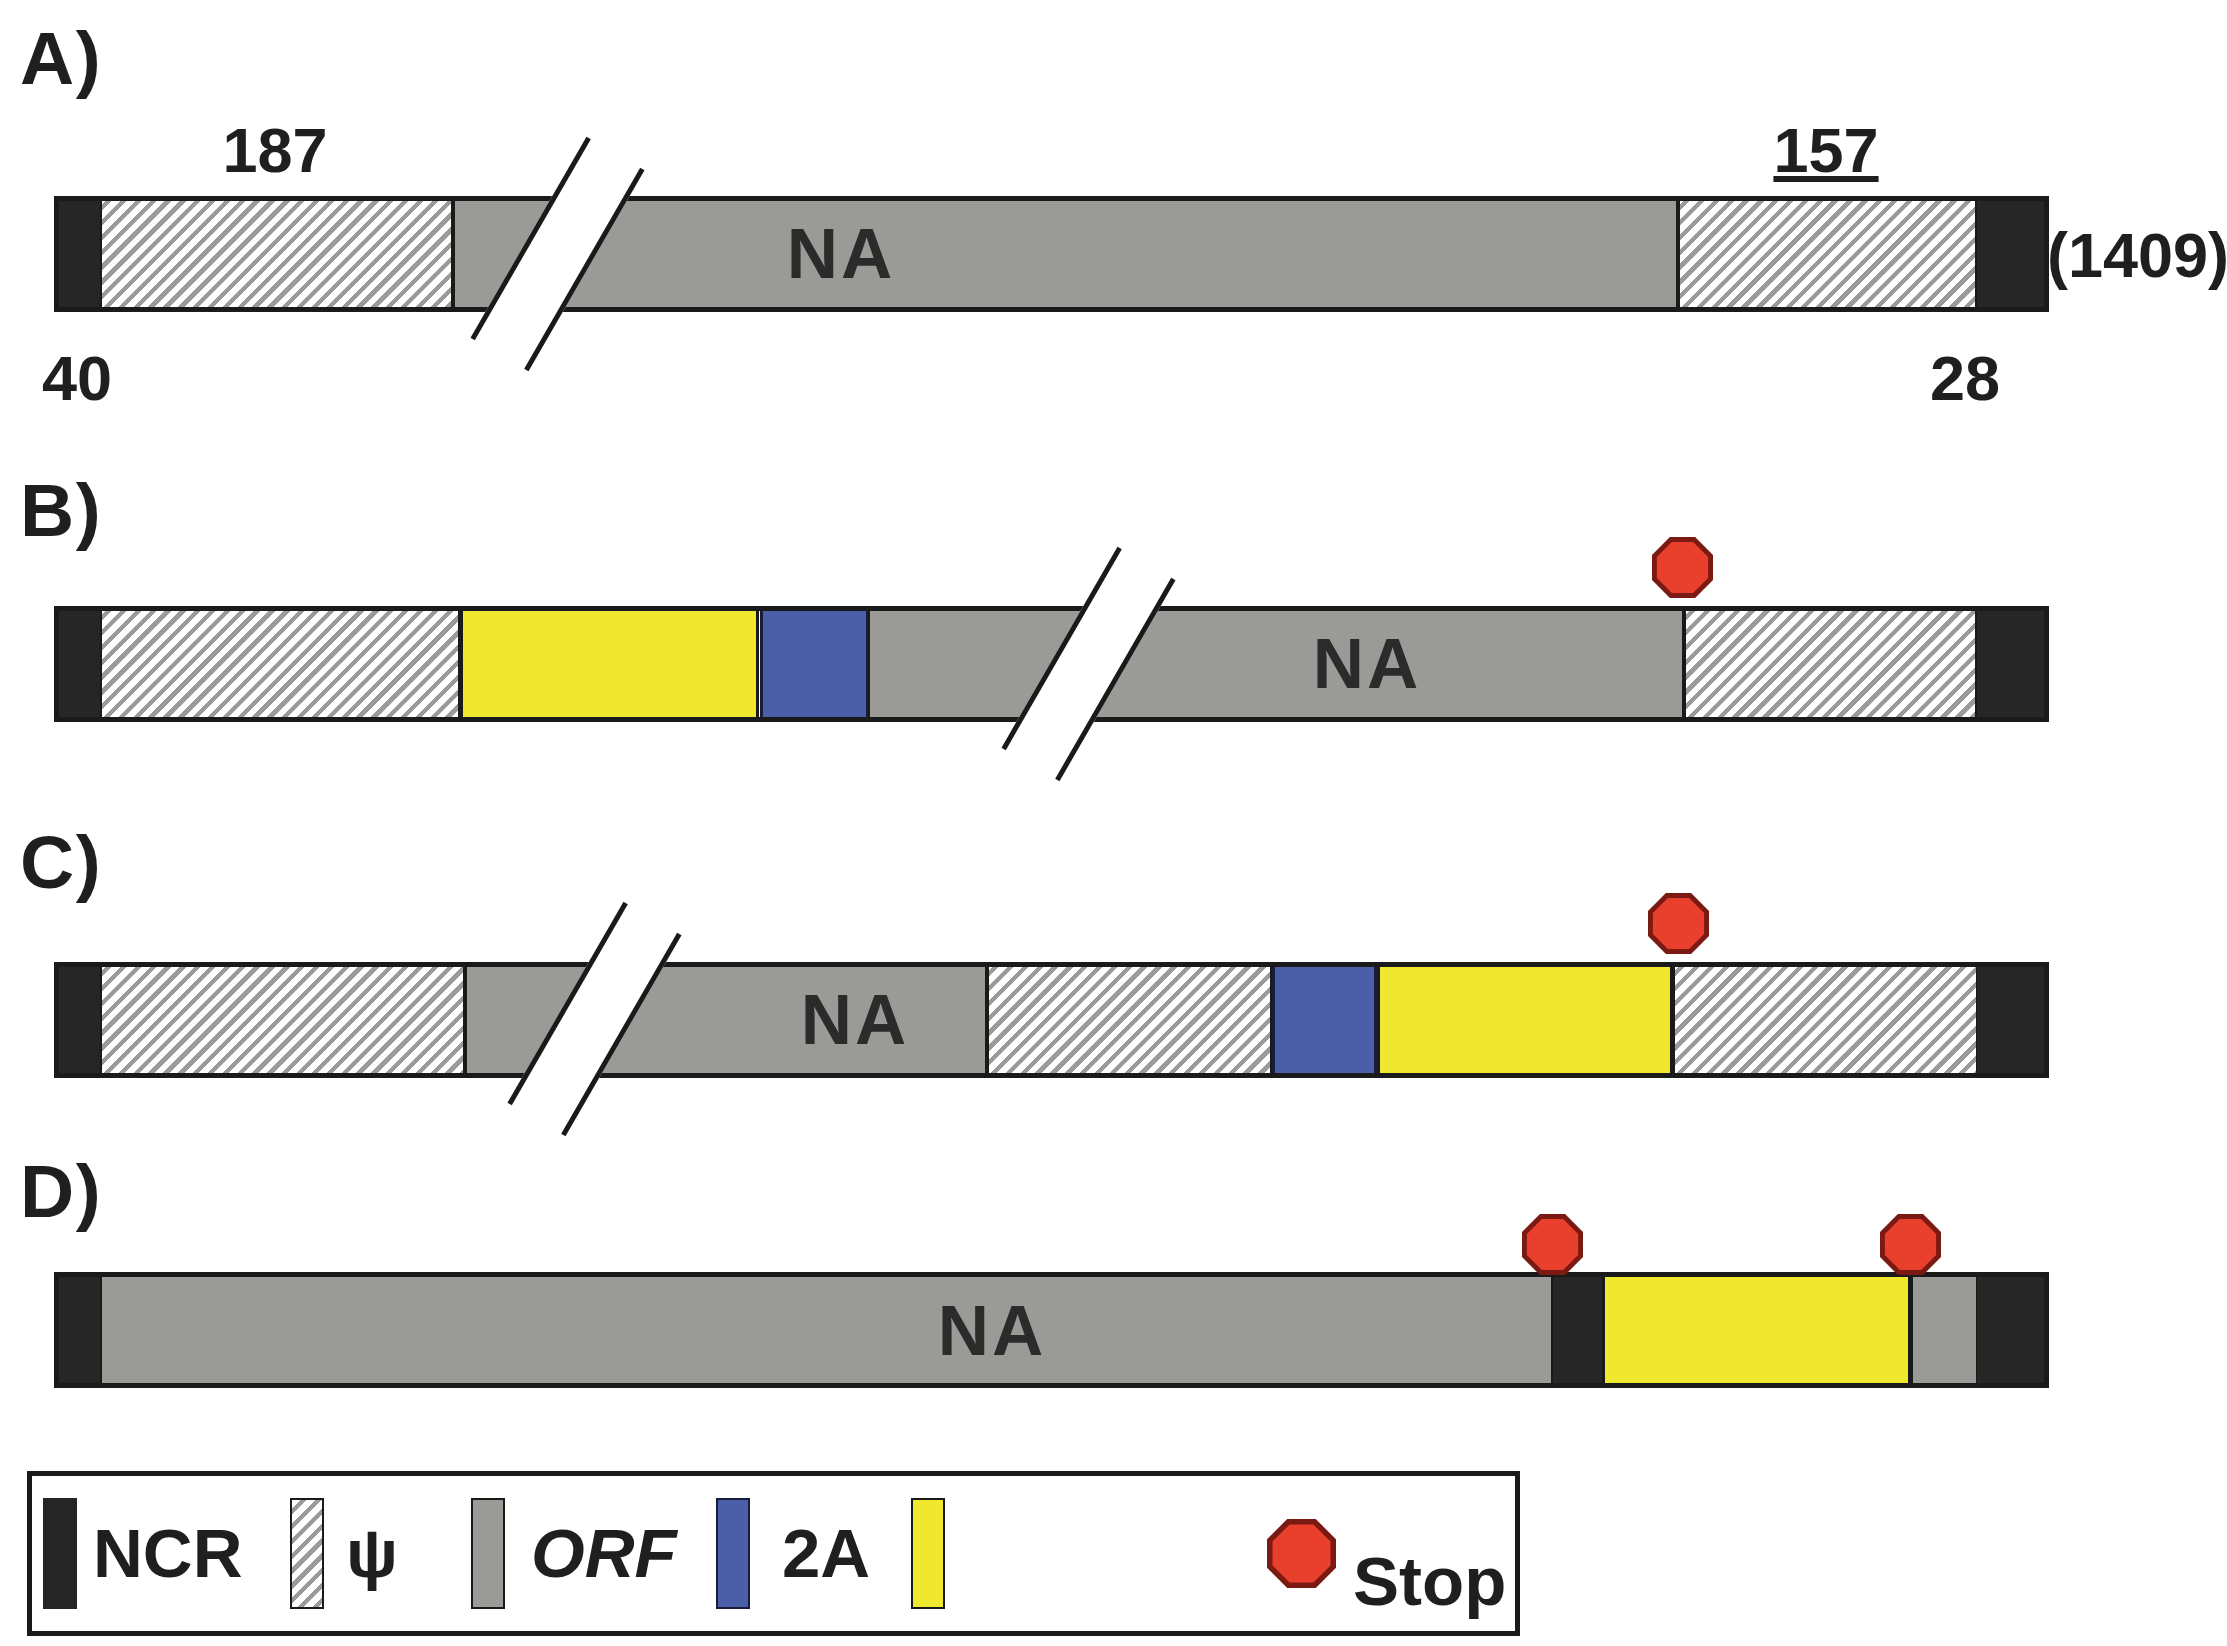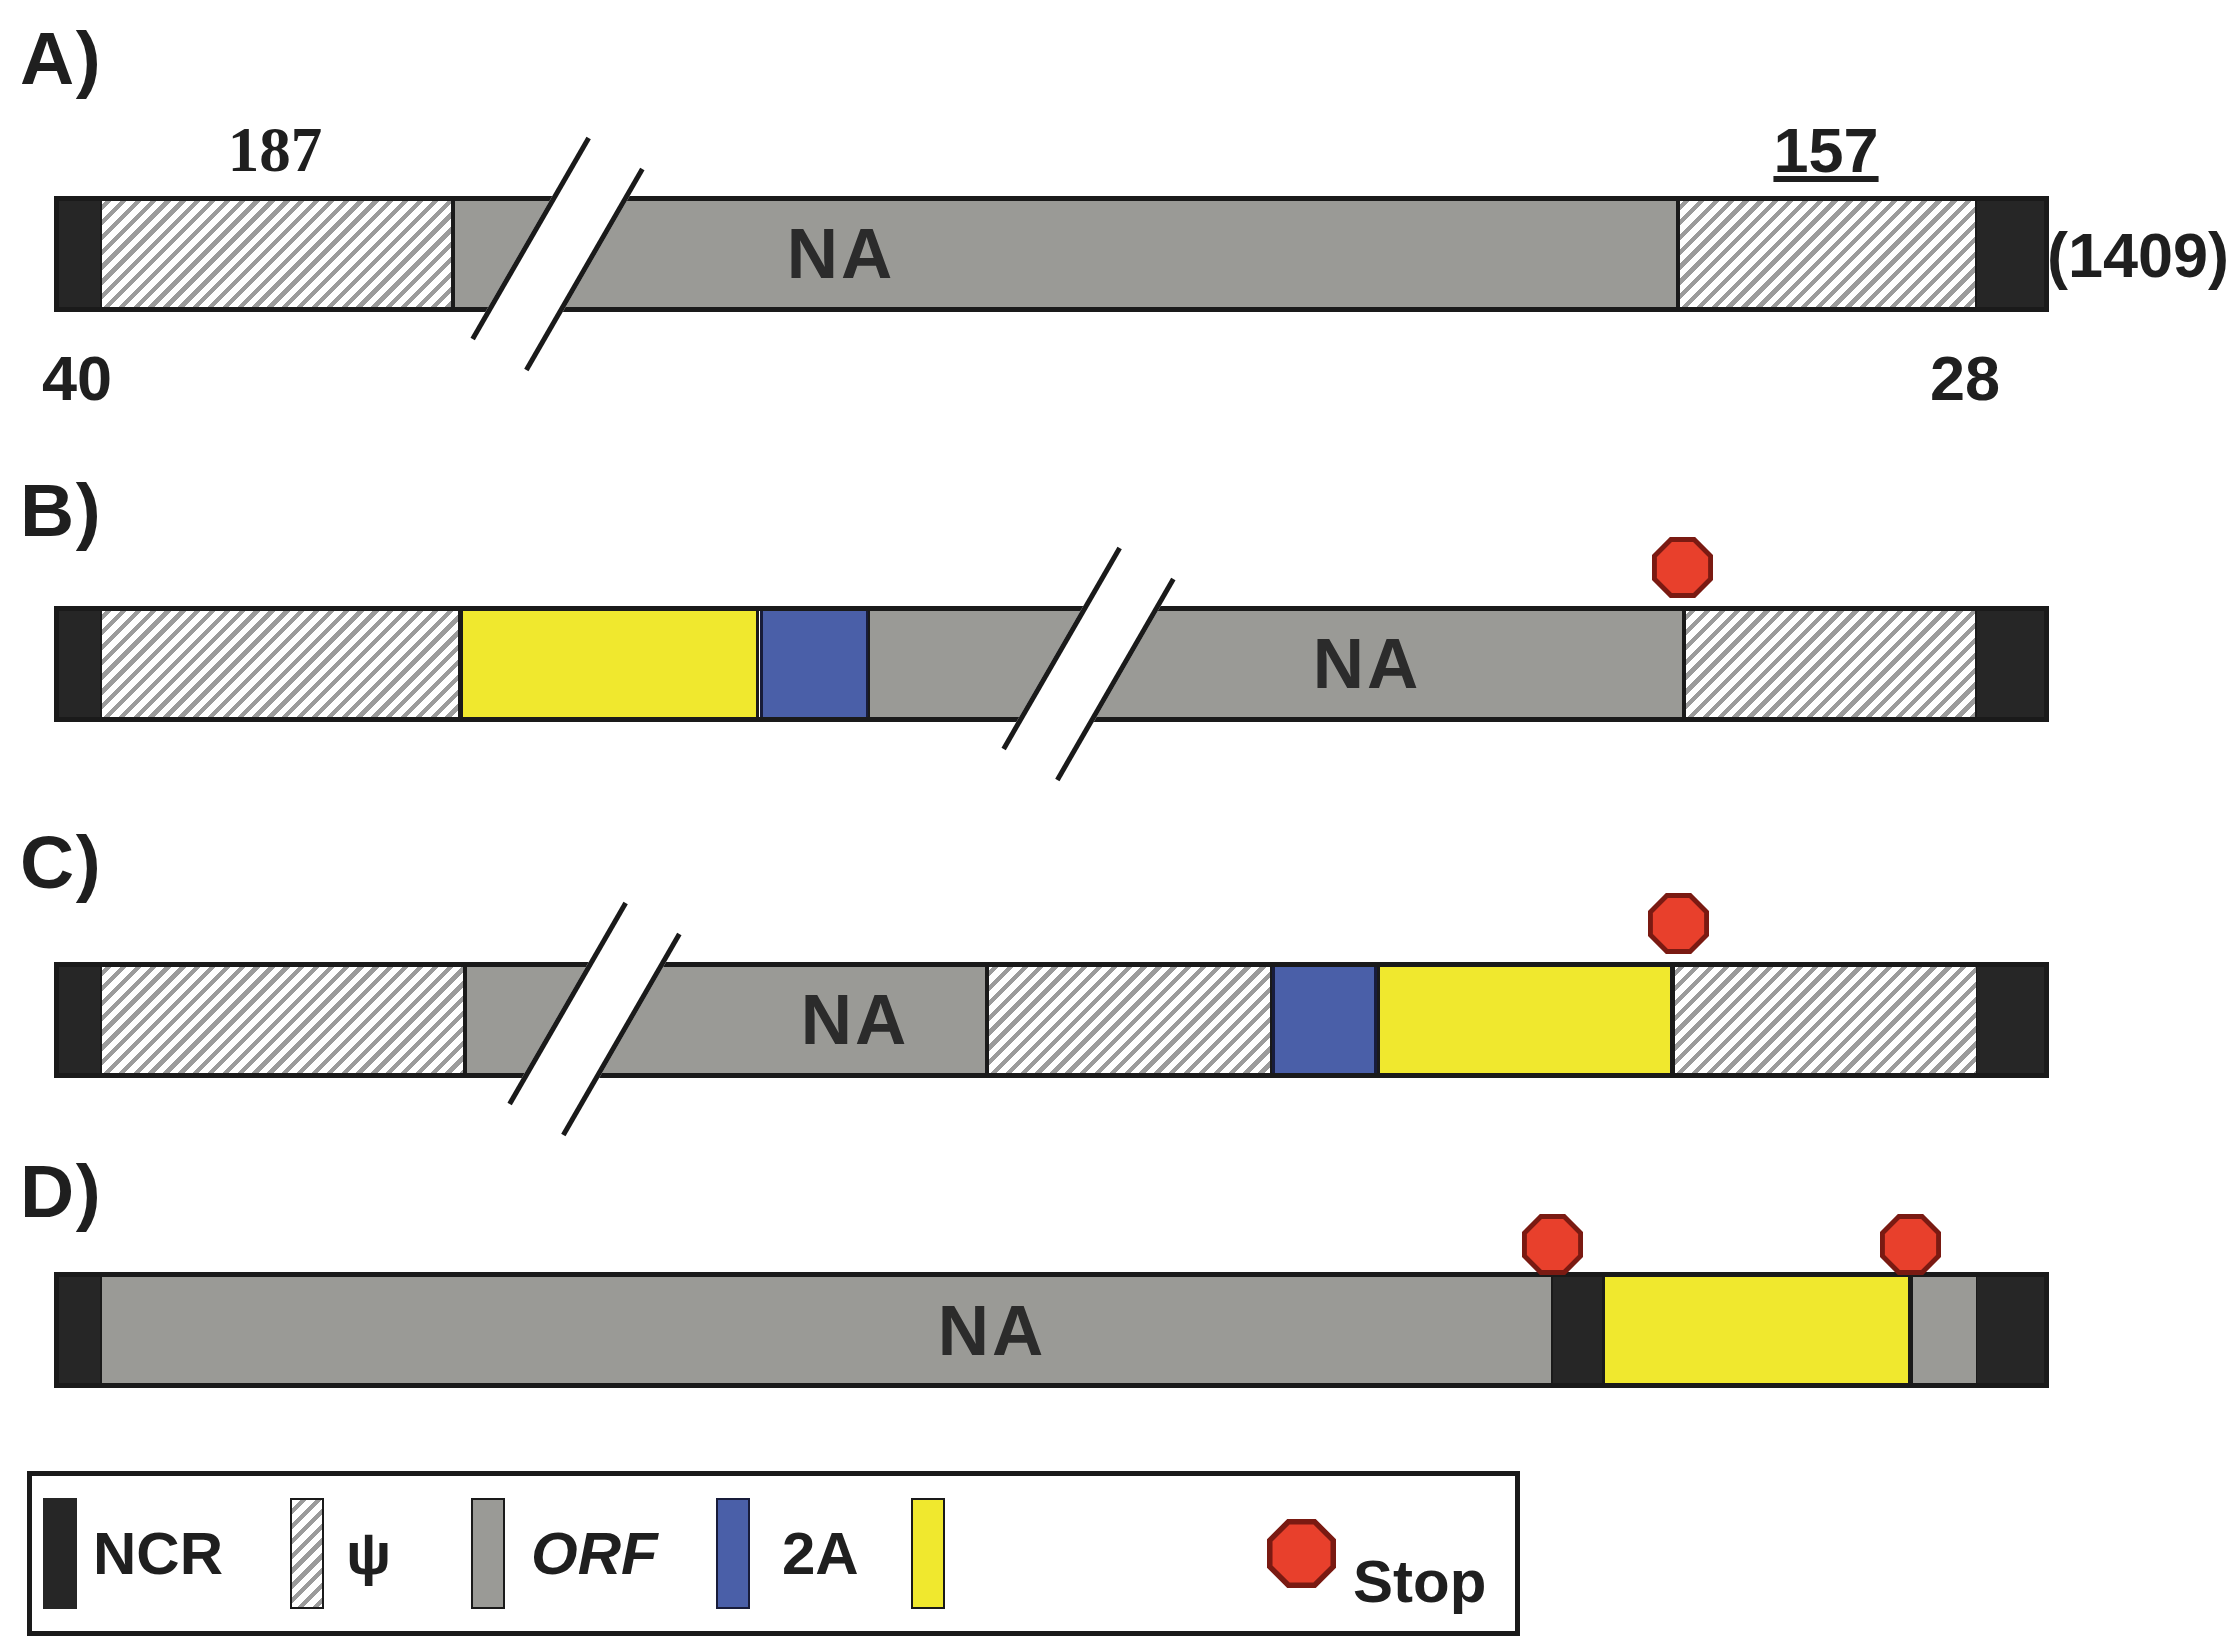--- a/index.html
+++ b/index.html
@@ -61,21 +61,21 @@
   .na-a{left:841px;top:255px;}
   .na-b{left:1367px;top:665px;}
   .na-c{left:855px;top:1021px;}
   .na-d{left:992px;top:1332px;}
 
   
   .num-label{
     position:absolute;font-weight:bold;font-size:63px;color:#1f1f1f;
     transform:translate(-50%,-50%);z-index:6;white-space:nowrap;
   }
-  .lbl-187{left:275px;top:150px;font-family:Liberation Serif, serif;}
+  .lbl-187{left:275px;top:150px;}
   .lbl-157{left:1826px;top:150px;text-decoration:underline;}
   .lbl-20{left:77px;top:378px;}
   .lbl-28{left:1958px;top:378px;margin-left:7px;}
   .lbl-1409{left:2138px;top:255px;}
 
   
   .stop{position:absolute;width:61px;height:61px;z-index:7;}
   .stop-b{left:1652px;top:537px;}
   .stop-c{left:1648px;top:893px;}
   .stop-d1{left:1522px;top:1214px;}
@@ -88,21 +88,21 @@
   }
   .lg-swatch{position:absolute;width:34px;height:111px;top:1498px;box-sizing:border-box;z-index:4;}
   .lg-ncr{left:43px;background:#262626;}
   .lg-psi{left:290px;background:repeating-linear-gradient(135deg,#ffffff 0px,#ffffff 6px,#9b9b9b 6px,#9b9b9b 10.5px);border:2.2px solid #1a1a1a;}
   .lg-orf{left:471px;background:#9a9a96;border:2.2px solid #1a1a1a;}
   .lg-two_a{left:716px;background:#4a5fa8;border:2.2px solid #181c3a;}
   .lg-reporter{left:911px;background:#f0e82e;border:2.2px solid #1a1a1a;}
   .lg-stop-icon{position:absolute;left:1267px;top:1519px;width:69px;height:69px;z-index:4;}
   .lg-label{
     position:absolute;top:1553px;transform:translateY(-50%);
-    font-weight:bold;font-size:60px;color:#1f1f1f;z-index:4;white-space:nowrap;
+    font-weight:bold;font-size:69px;color:#1f1f1f;z-index:4;white-space:nowrap;
   }
   .ll-ncr{left:93px;}
   .ll-psi{left:346px;}
   .ll-orf{left:531px;font-style:italic;}
   .ll-two_a{left:782px;}
   .ll-reporter{left:961px;}
   .ll-stop{left:1353px;margin-top:28px;}
 </style>
 </head>
 <body>

